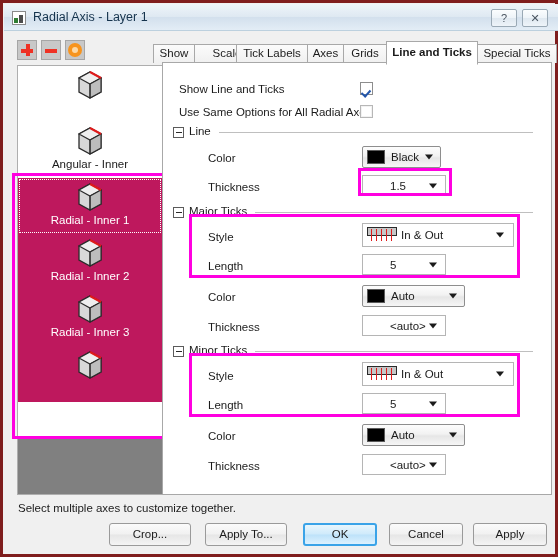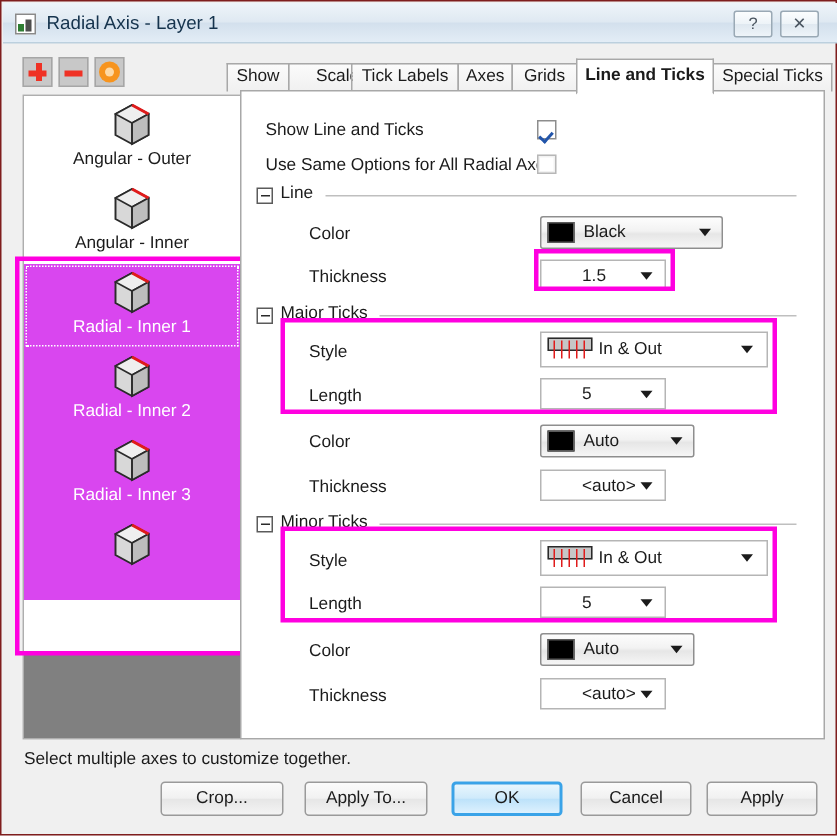--- a/index.html
+++ b/index.html
@@ -13,21 +13,21 @@
     color: #1b1b1b;
     overflow: hidden;
   }
 
   
   #window {
     position: absolute; left: 0; top: 0;
     width: 558px; height: 557px;
     box-sizing: border-box;
     background: #f0f0f0;
-    border: 1px solid #7f1d1d;
+    border: 3px solid #7f1d1d;
   }
   #titlebar {
     position: absolute; left: 1px; top: 1px;
     width: 556px; height: 27px;
     box-sizing: border-box;
     background: linear-gradient(to bottom, #eef4f9 0%, #dfe9f2 48%, #d3e0ed 52%, #e3edf6 100%);
     border-bottom: 1px solid #bcd0de;
   }
   #title-icon {
     position: absolute; left: 8px; top: 7px;
@@ -96,21 +96,21 @@
     background: #808080;
   }
   .axis-item {
     position: relative;
     width: 144px; height: 56px;
     box-sizing: border-box;
     text-align: center;
     font-size: 11.5px;
     color: #1b1b1b;
   }
-  .axis-item.sel { background: #d946ef; color: #ffffff; }
+  .axis-item.sel { background: #be185d; color: #ffffff; }
   .axis-item.focus { outline: 1px dotted #ffffff; outline-offset: -2px; }
   .axis-item .cube {
     position: absolute; left: 56px; top: 3px;
     width: 32px; height: 32px;
   }
   .axis-item .lbl {
     position: absolute; left: 0; top: 36px; width: 144px;
     white-space: nowrap;
   }
   #sel-highlight {
@@ -338,21 +338,20 @@
     <div id="list-filler"></div>
     <div id="axis-items-host">
         <div class="axis-item">
           <div class="cube"><svg width="32" height="32" viewBox="0 0 32 32">
               <polygon points="16,3 27,9 27,23 16,29 5,23 5,9" fill="#d8d8d8" stroke="#2b2b2b" stroke-width="1.3"></polygon>
               <polygon points="16,3 27,9 16,15 5,9" fill="#efefef" stroke="#2b2b2b" stroke-width="1.1"></polygon>
               <polygon points="16,15 27,9 27,23 16,29" fill="#bdbdbd" stroke="#2b2b2b" stroke-width="1.1"></polygon>
               <line x1="16" y1="15" x2="16" y2="29" stroke="#2b2b2b" stroke-width="1.1"></line>
               <line x1="16" y1="3" x2="27" y2="9" stroke="#e01b1b" stroke-width="2"></line>
             </svg></div>
-          <div class="lbl">Angular - Outer</div>
         </div>
         <div class="axis-item">
           <div class="cube"><svg width="32" height="32" viewBox="0 0 32 32">
               <polygon points="16,3 27,9 27,23 16,29 5,23 5,9" fill="#d8d8d8" stroke="#2b2b2b" stroke-width="1.3"></polygon>
               <polygon points="16,3 27,9 16,15 5,9" fill="#efefef" stroke="#2b2b2b" stroke-width="1.1"></polygon>
               <polygon points="16,15 27,9 27,23 16,29" fill="#bdbdbd" stroke="#2b2b2b" stroke-width="1.1"></polygon>
               <line x1="16" y1="15" x2="16" y2="29" stroke="#2b2b2b" stroke-width="1.1"></line>
               <line x1="16" y1="3" x2="27" y2="9" stroke="#e01b1b" stroke-width="2"></line>
             </svg></div>
           <div class="lbl">Angular - Inner</div>
@@ -420,21 +419,21 @@
 
     <div class="group-hdr" style="left:10px; top:62px;">
       <span class="box"></span>
       <span class="txt">Line</span>
     </div>
     <div class="group-hdr">
         <span class="line" style="left:56px; top:69px; width:314px;"></span>
       </div>
 
     <div class="row-label" style="left:45px; top:89px;">Color</div>
-    <div class="combo shaded" style="left:199px; top:83px; width:122px; height:22px;text-align:right;">
+    <div class="combo shaded" style="left:199px; top:83px; width:79px; height:22px;text-align:right;">
       <span class="swatch"></span>
       <span class="swatch-label">Black</span>
       <span class="arrow" style="right:7px;"></span>
     </div>
 
     <div class="row-label" style="left:45px; top:118px;">Thickness</div>
     <div class="combo" style="left:199px; top:112px; width:84px; height:21px;">
       <span class="cval">1.5</span>
       <span class="arrow" style="right:8px;"></span>
     </div>

